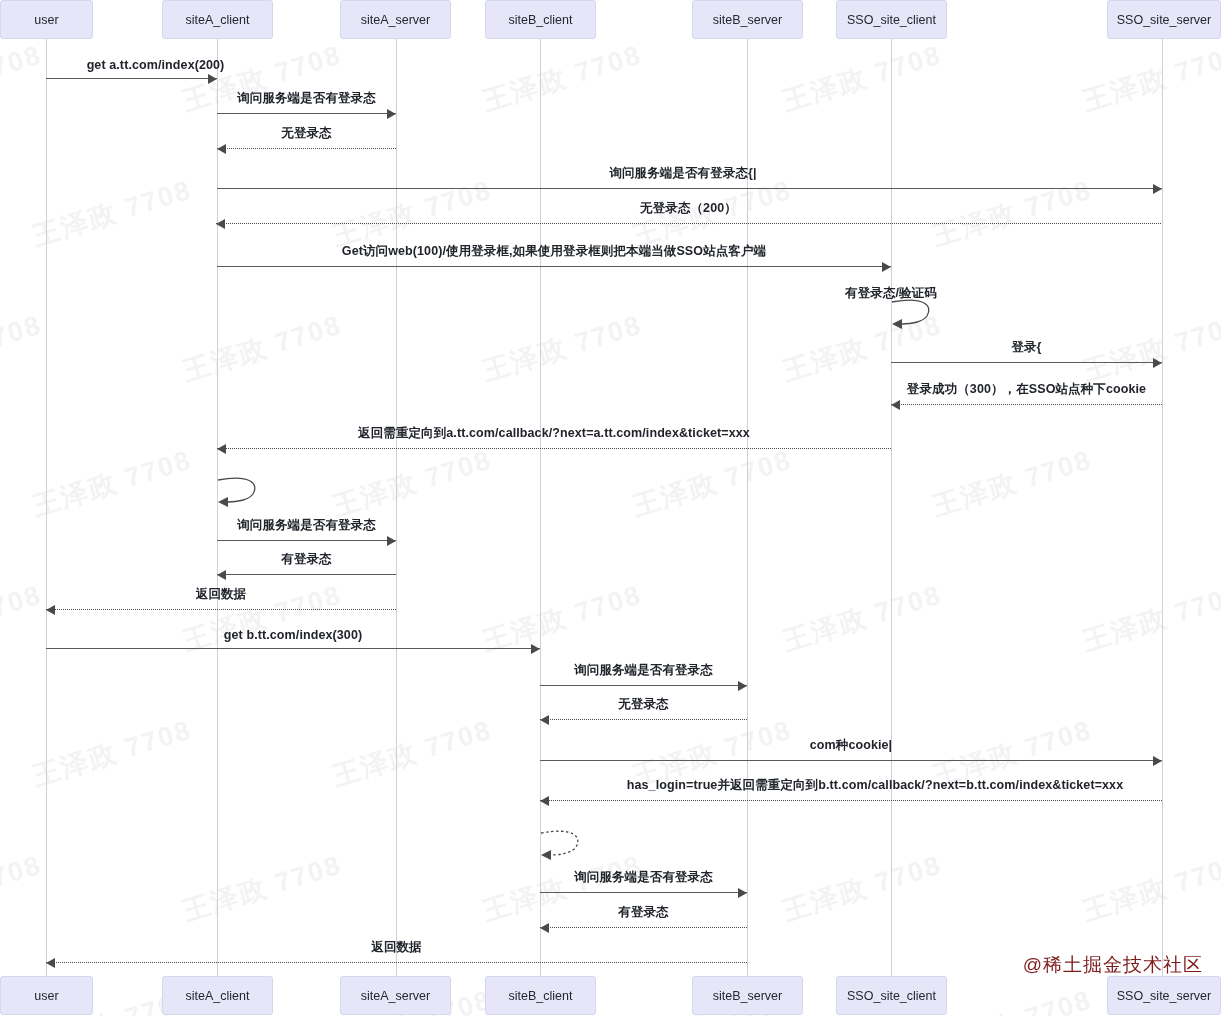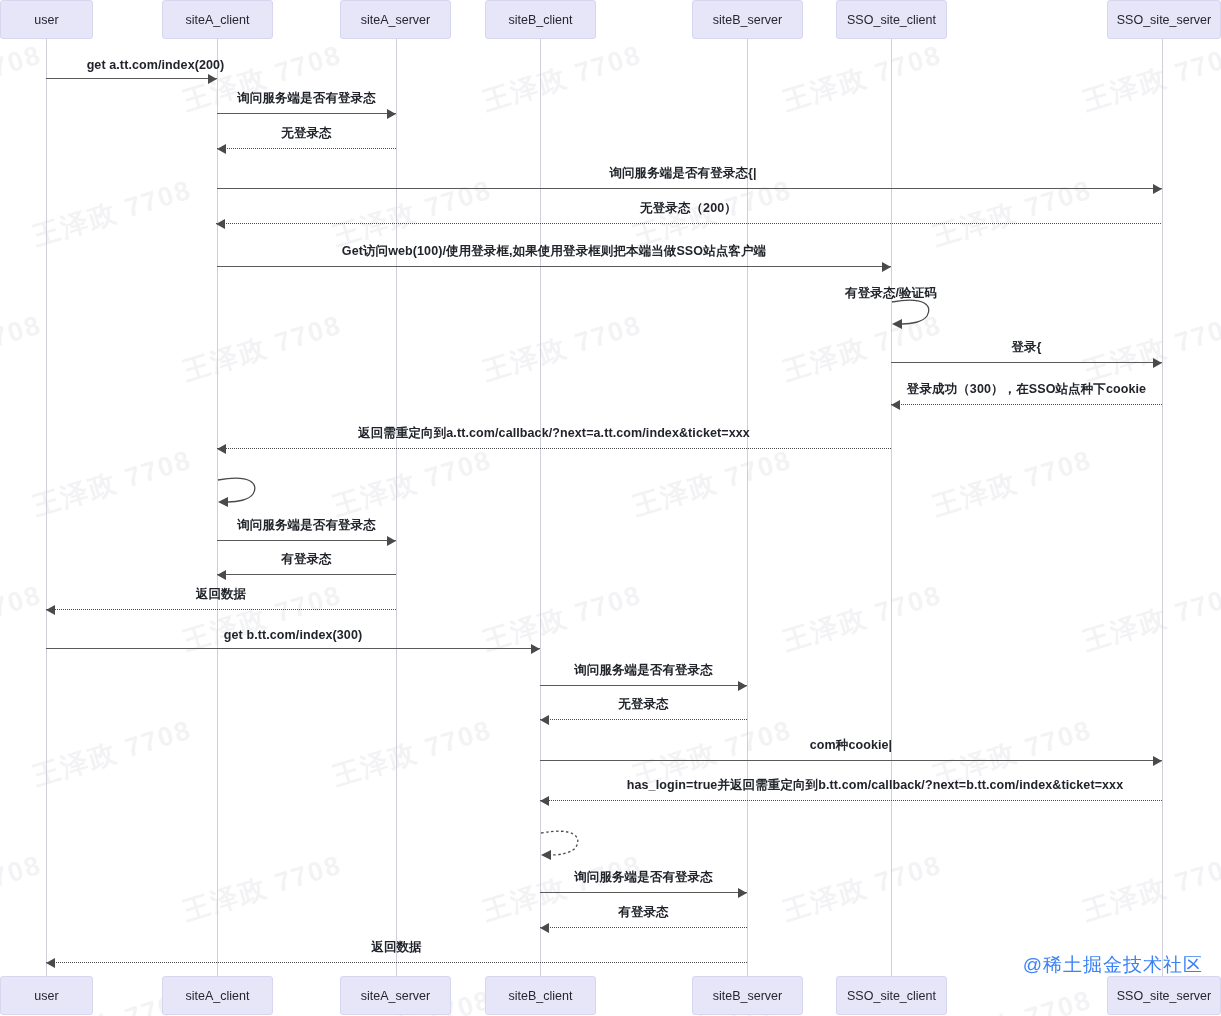--- a/index.html
+++ b/index.html
@@ -27,21 +27,21 @@
     font-weight:700;
     letter-spacing:2px;
     transform:rotate(-17deg);
     white-space:nowrap;
     user-select:none;
   }
   .wm-brand{
     position:absolute;
     right:18px;
     bottom:38px;
-    color:#3b82f6;
+    color:#7f1d1d;
     font-size:19px;
     letter-spacing:1px;
     white-space:nowrap;
     z-index:6;
     user-select:none;
   }
   
   .pbox{
     position:absolute;
     box-sizing:border-box;

